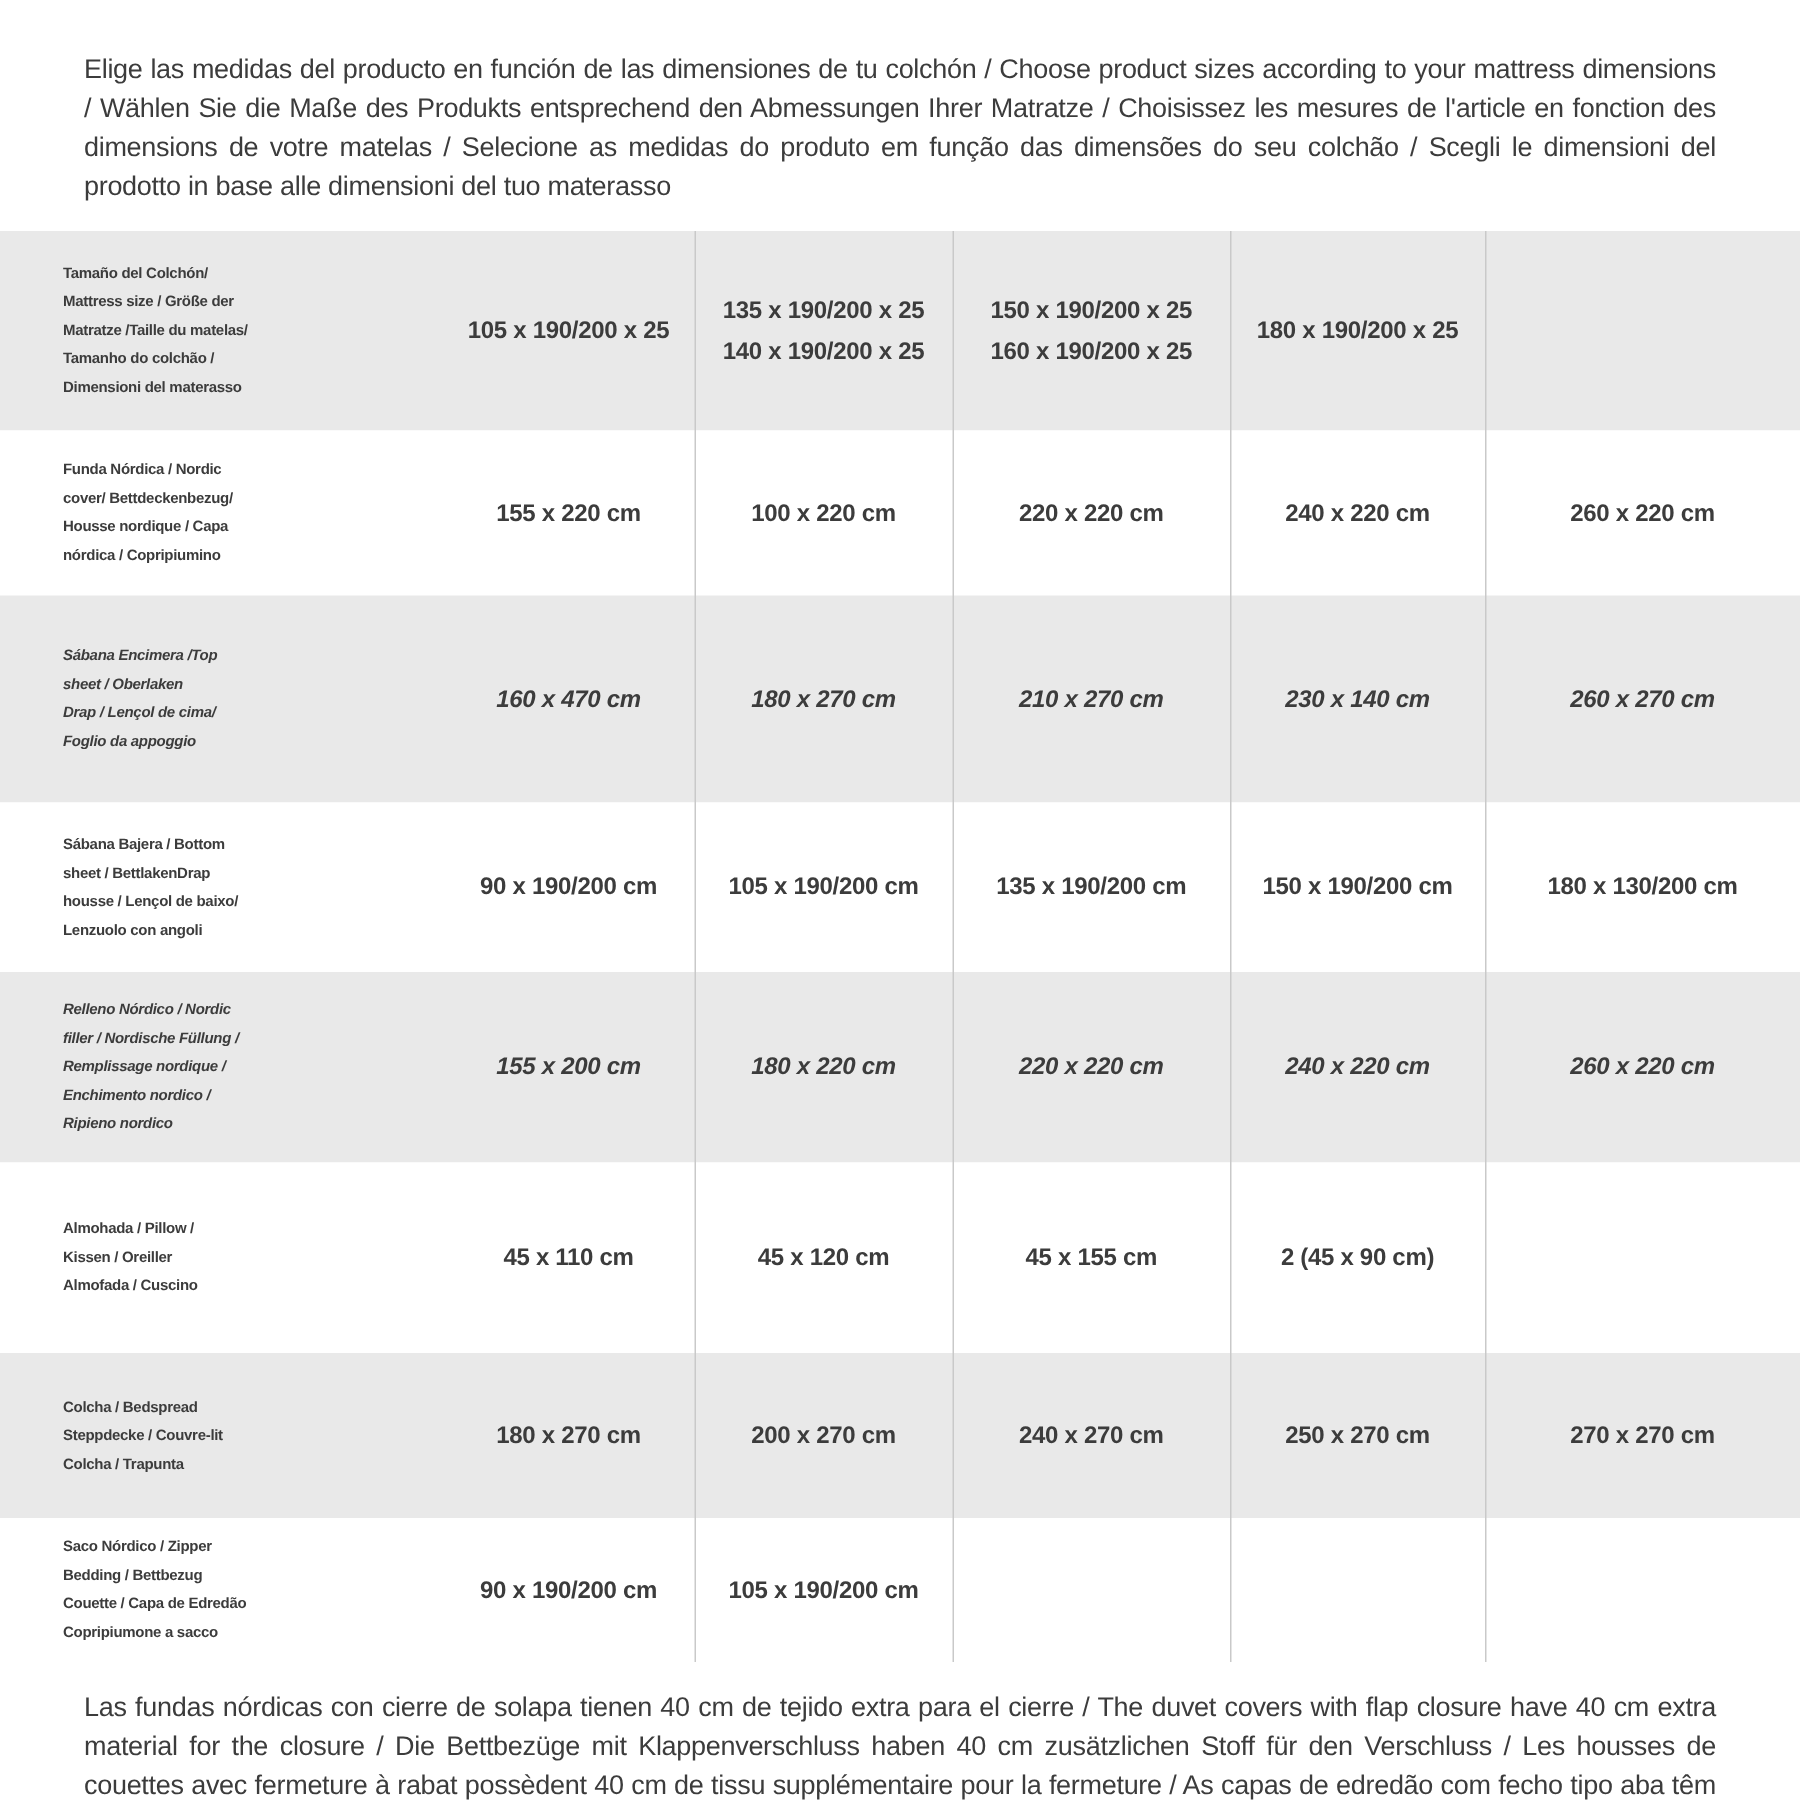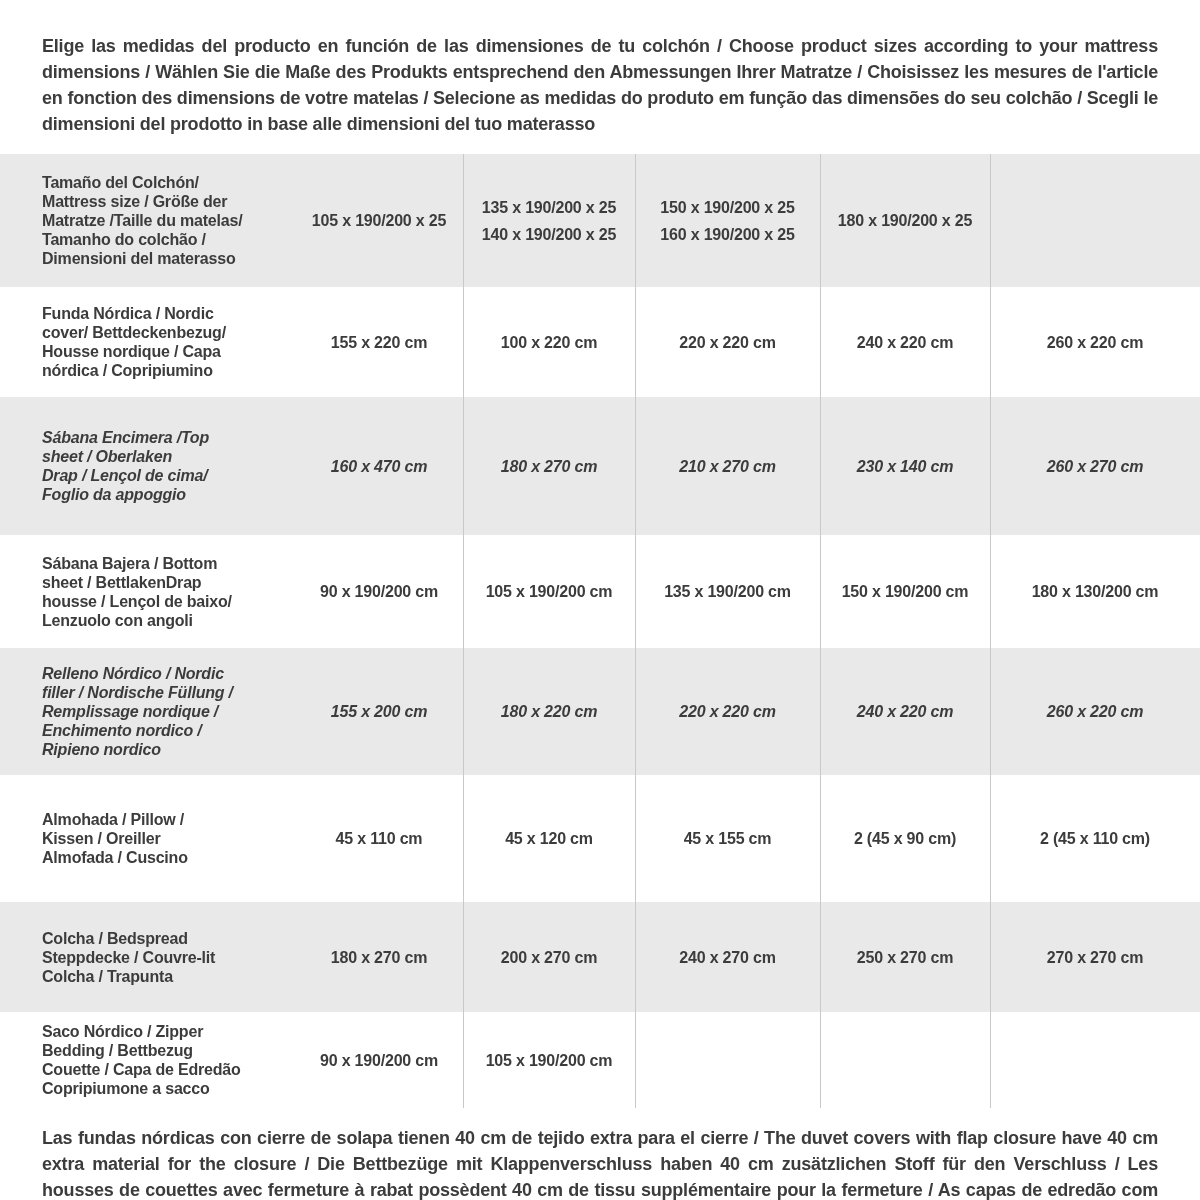--- a/index.html
+++ b/index.html
@@ -5,24 +5,24 @@
   html, body {
     margin: 0;
     padding: 0;
     background: #ffffff;
     width: 1200px;
     height: 1200px;
     overflow: hidden;
     font-family: "Liberation Sans", sans-serif;
   }
   .intro, .footnote {
-    margin: 0 42px;
+    margin: 0 56px;
     color: #3c3c3c;
     font-size: 18px;
-    font-weight: bold;
+    font-weight: normal;
     line-height: 26px;
     text-align: justify;
     letter-spacing: -0.2px;
   }
   .intro { padding-top: 33px; }
   .footnote { padding-top: 17px; }
 
   .size-table {
     position: relative;
     margin-top: 17px;
@@ -48,21 +48,21 @@
     display: flex;
     align-items: center;
     white-space: pre-line;
     color: #3c3c3c;
     font-weight: bold;
   }
   .cell.label {
     justify-content: flex-start;
     padding-left: 42px;
     padding-right: 8px;
-    font-size: 16px;
+    font-size: 10px;
     line-height: 19px;
     letter-spacing: -0.2px;
   }
   .cell.val {
     justify-content: center;
     text-align: center;
     font-size: 16px;
     line-height: 27px;
     letter-spacing: -0.2px;
   }
@@ -150,21 +150,20 @@
   </div>
 
   <div class="t-row">
     <div class="cell label">Almohada  / Pillow /
 Kissen / Oreiller
 Almofada / Cuscino</div>
     <div class="cell val">45 x 110 cm</div>
     <div class="cell val">45 x 120 cm</div>
     <div class="cell val">45 x 155 cm</div>
     <div class="cell val">2 (45 x 90 cm)</div>
-    <div class="cell val">2 (45 x 110 cm)</div>
   </div>
 
   <div class="t-row">
     <div class="cell label">Colcha / Bedspread
 Steppdecke / Couvre-lit
 Colcha / Trapunta</div>
     <div class="cell val">180 x 270 cm</div>
     <div class="cell val">200 x 270 cm</div>
     <div class="cell val">240 x 270 cm</div>
     <div class="cell val">250 x 270 cm</div>

